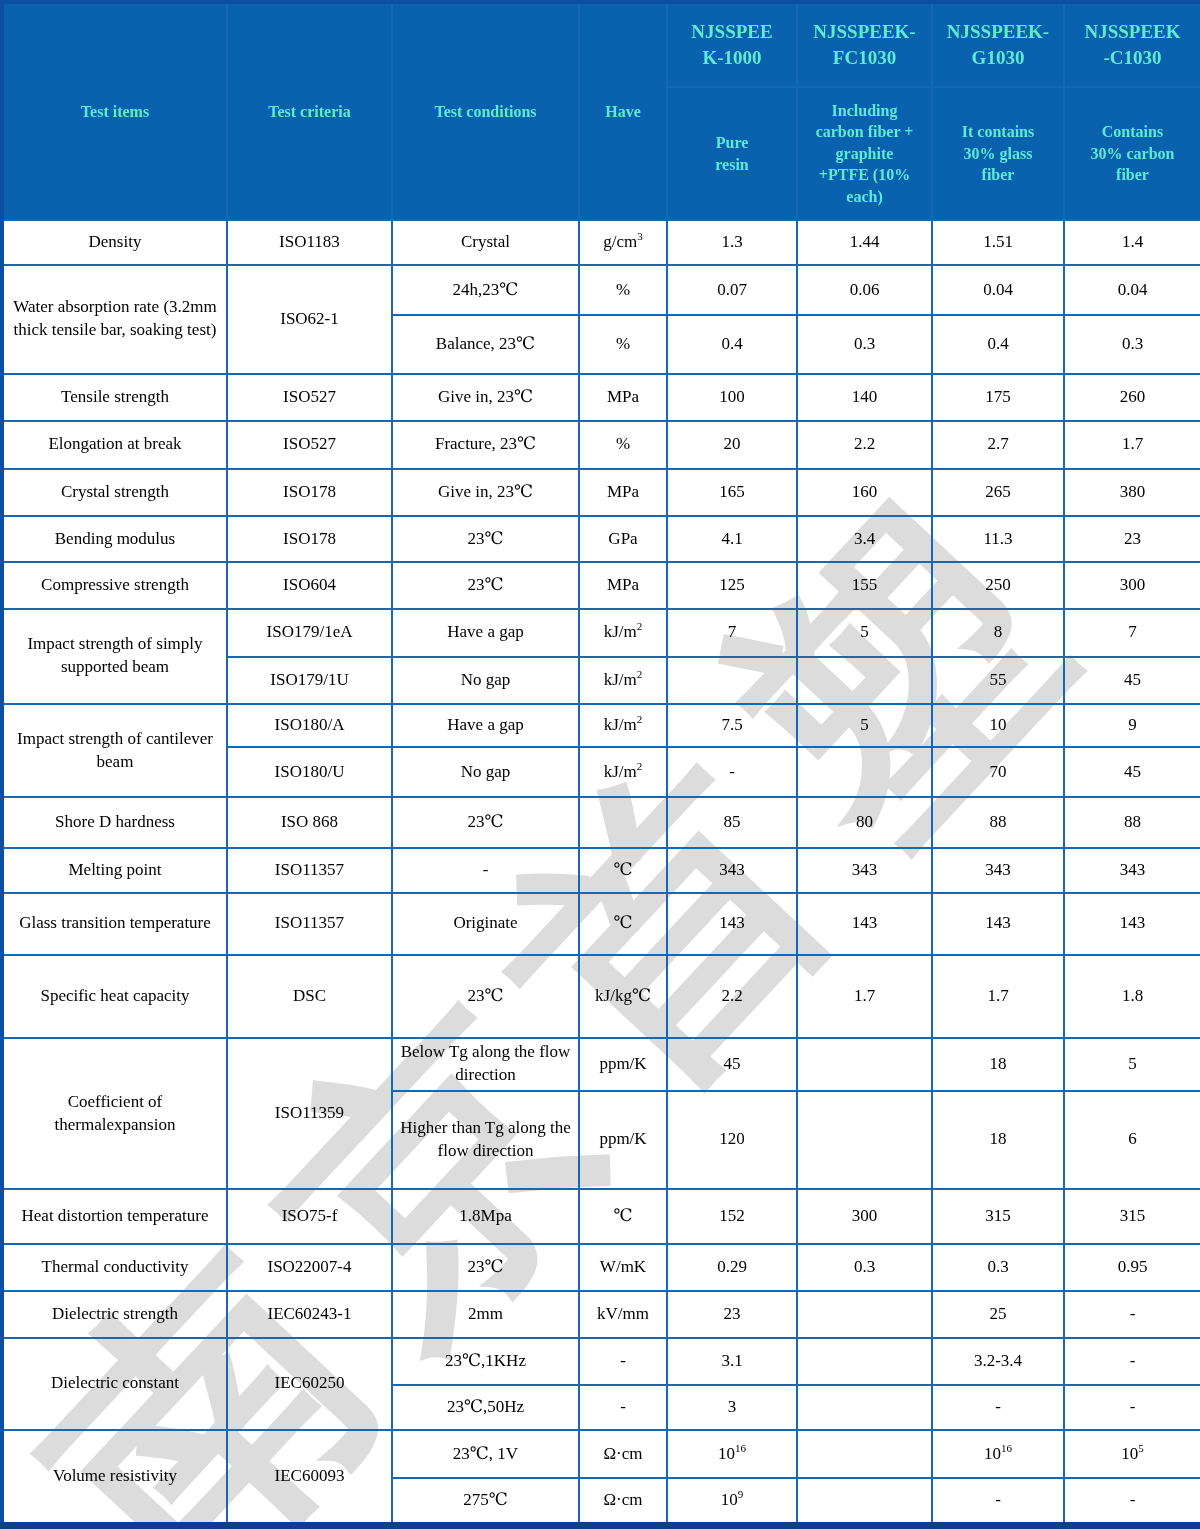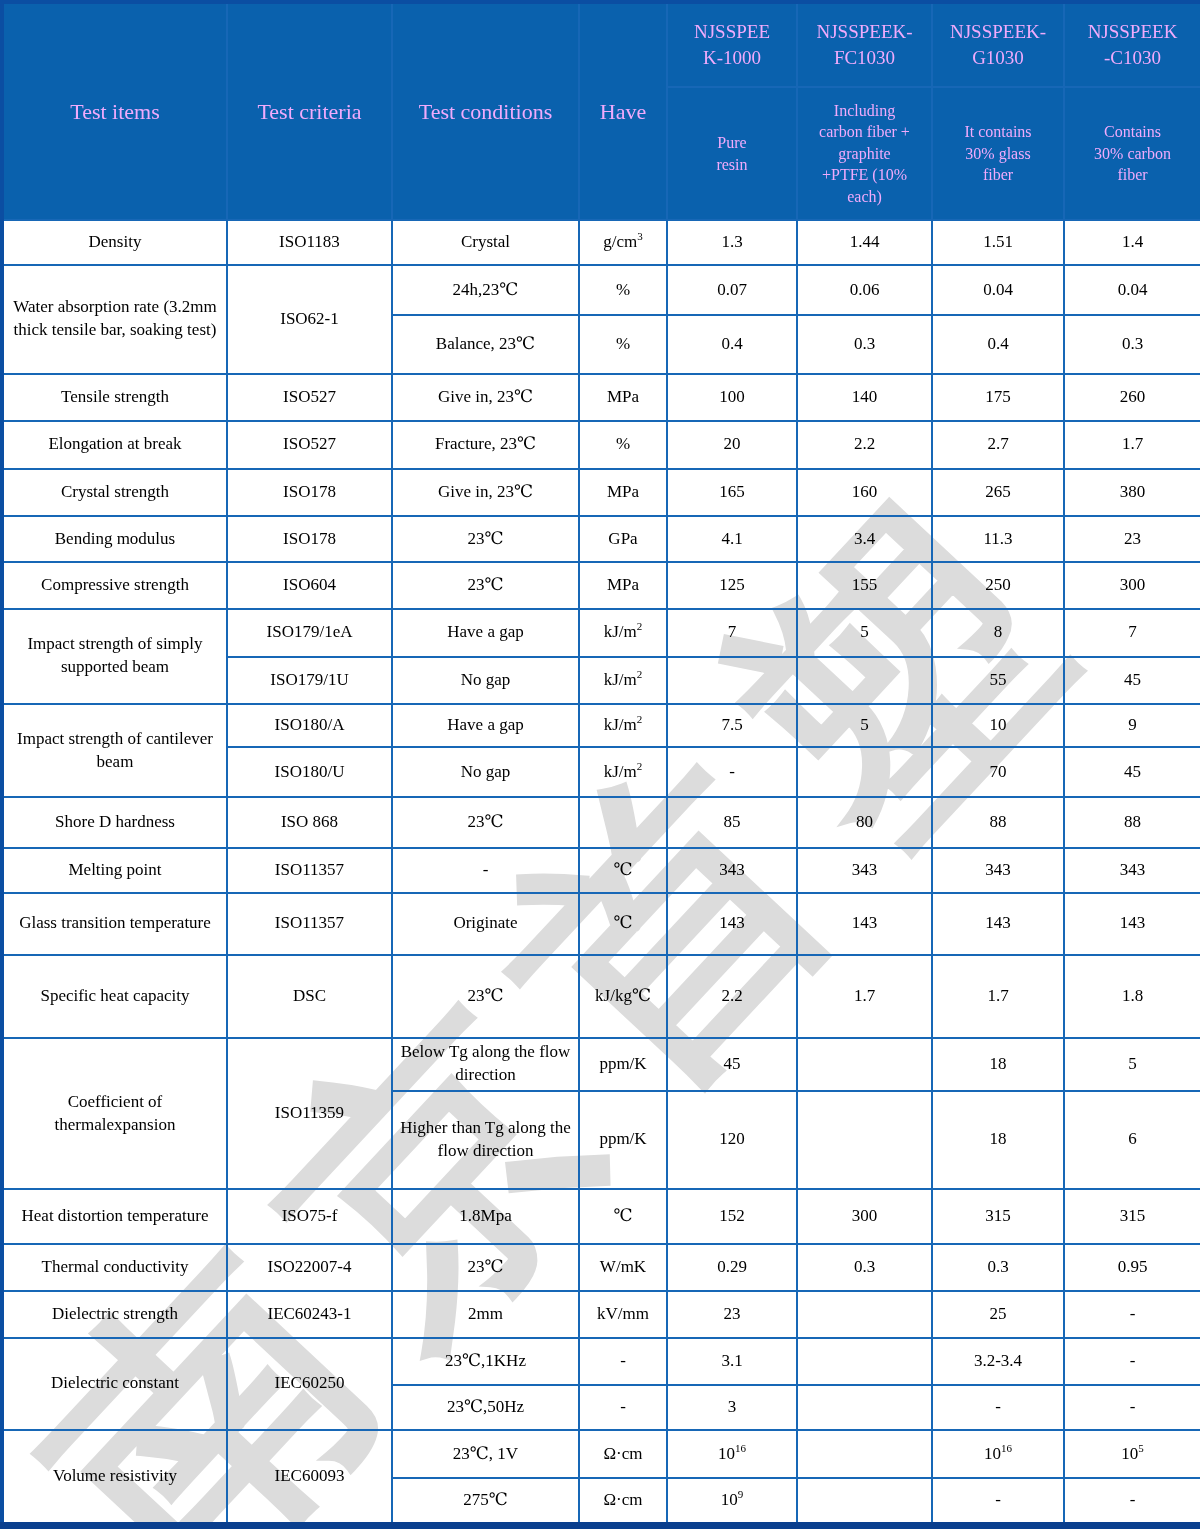--- a/index.html
+++ b/index.html
@@ -42,24 +42,24 @@
   }
   .spec th, .spec td {
     border: 2px solid #1767b6;
     text-align: center;
     vertical-align: middle;
     padding: 2px 4px;
     line-height: 1.35;
   }
   .spec thead th {
     background: #0a61ad;
-    color: #f0abfc;
-    font-weight: normal;
-  }
-  .col-head { font-size: 22px; }
+    color: #5eead4;
+    font-weight: bold;
+  }
+  .col-head { font-size: 16px; }
   .prod-name { font-size: 19px; white-space: pre-line; line-height: 1.45; }
   .prod-desc { font-size: 16px; white-space: pre-line; line-height: 1.45; }
   .spec td {
     background: transparent;
     color: #000000;
     font-size: 17px;
   }
   .item-cell  { font-size: 17px; }
   .cond-cell  { padding-top: 6px; }
   .tall-cond  { line-height: 1.95; }

